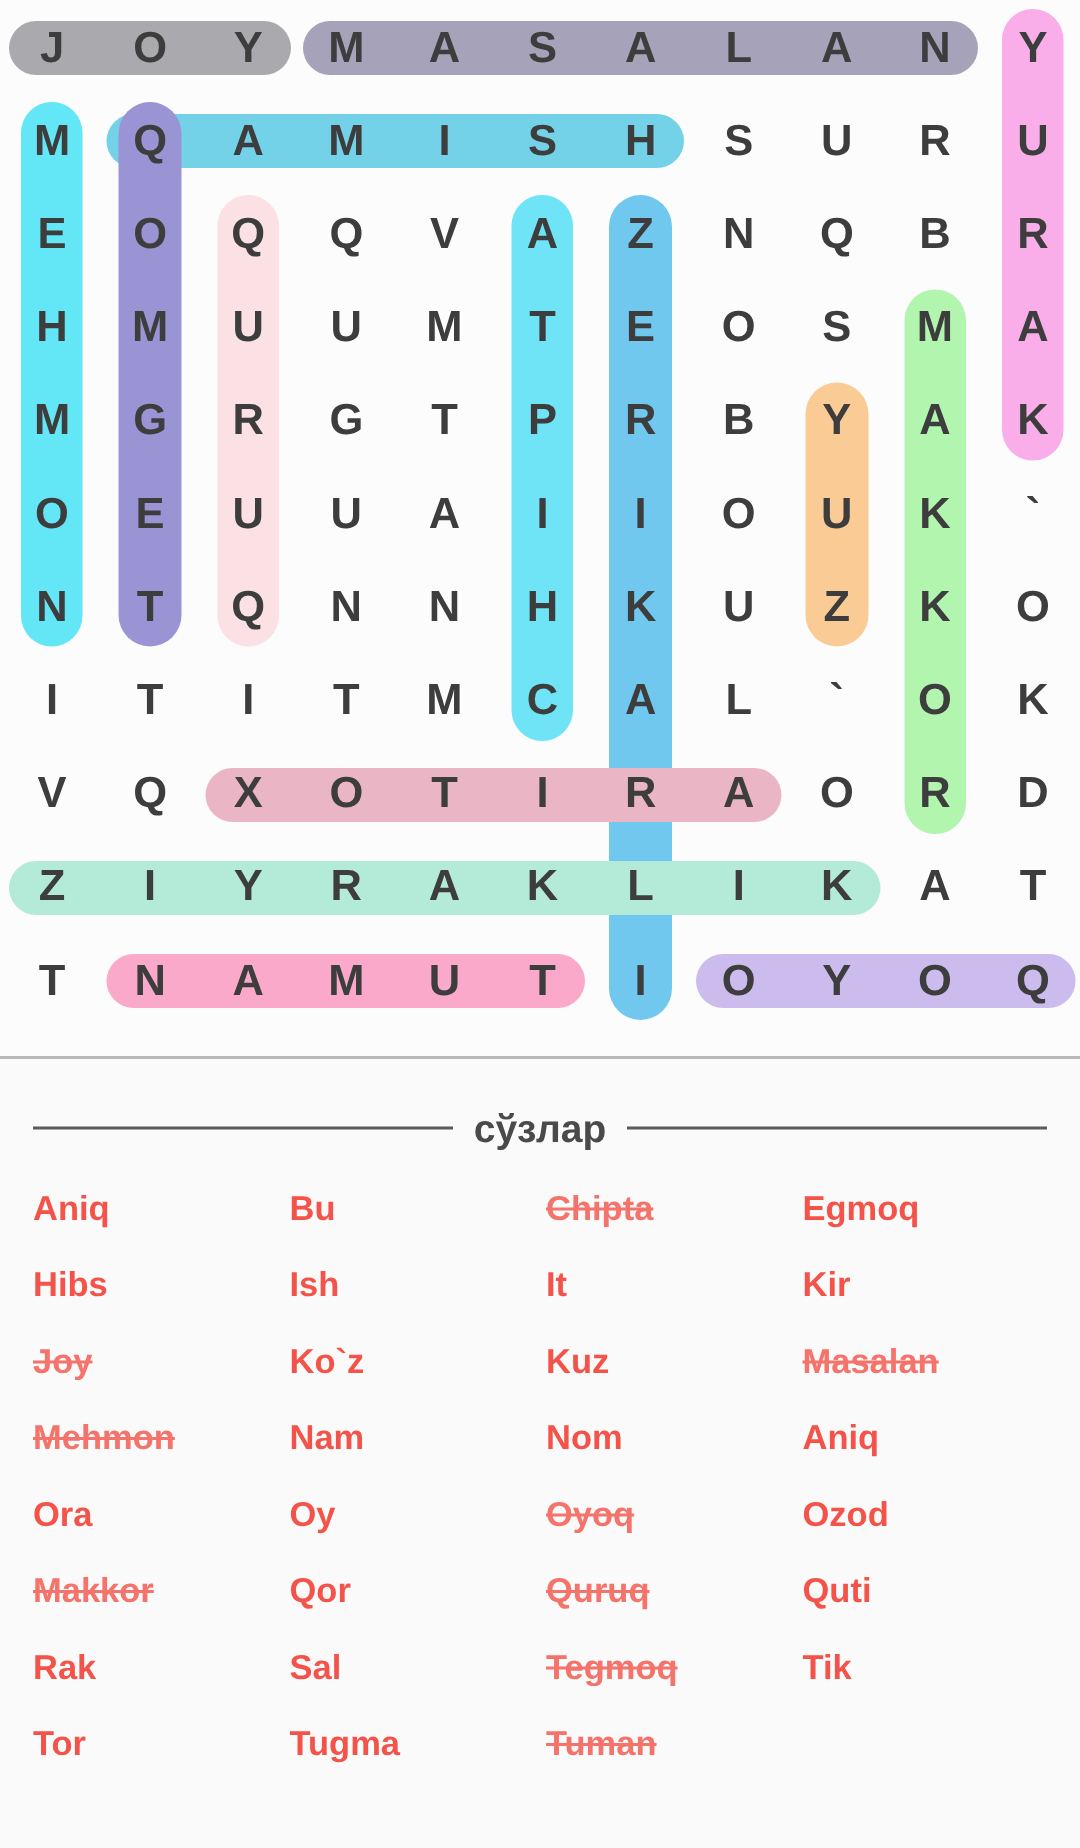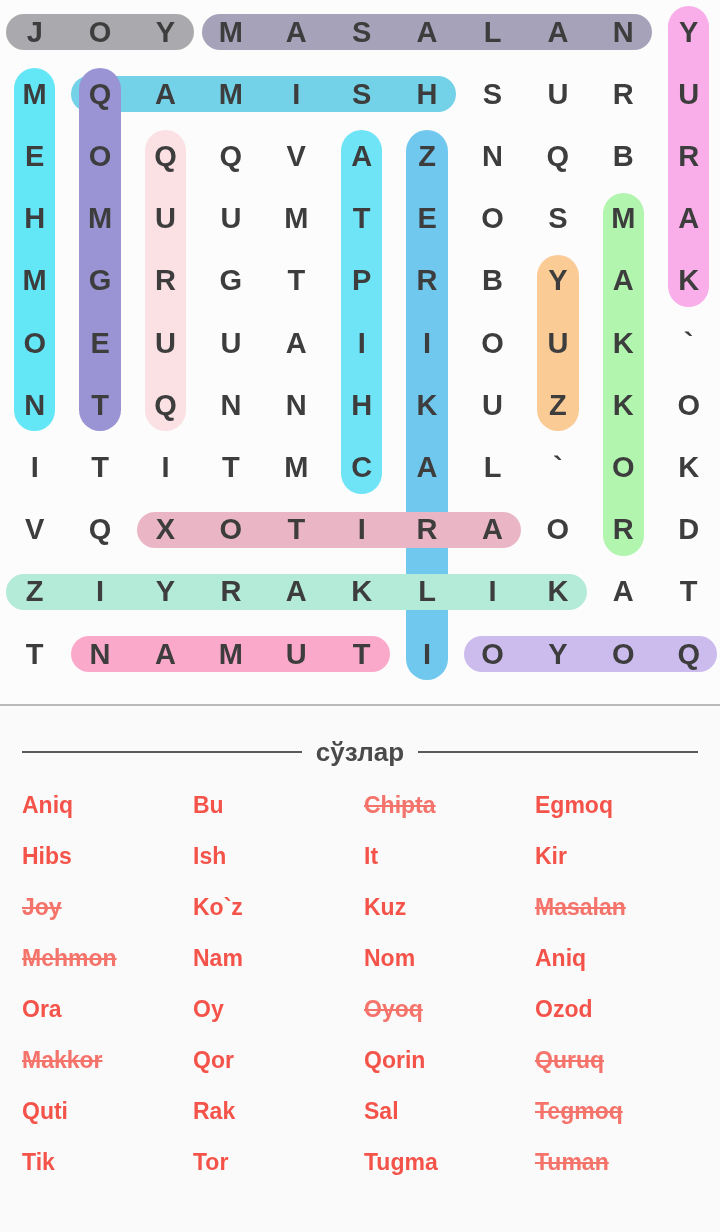--- a/index.html
+++ b/index.html
@@ -262,21 +262,20 @@
       <div class="word found">Mehmon</div>
       <div class="word">Nam</div>
       <div class="word">Nom</div>
       <div class="word">Aniq</div>
       <div class="word">Ora</div>
       <div class="word">Oy</div>
       <div class="word found">Oyoq</div>
       <div class="word">Ozod</div>
       <div class="word found">Makkor</div>
       <div class="word">Qor</div>
-      <div class="word">Qorin</div>
       <div class="word found">Quruq</div>
       <div class="word">Quti</div>
       <div class="word">Rak</div>
       <div class="word">Sal</div>
       <div class="word found">Tegmoq</div>
       <div class="word">Tik</div>
       <div class="word">Tor</div>
       <div class="word">Tugma</div>
       <div class="word found">Tuman</div>
     </div>

